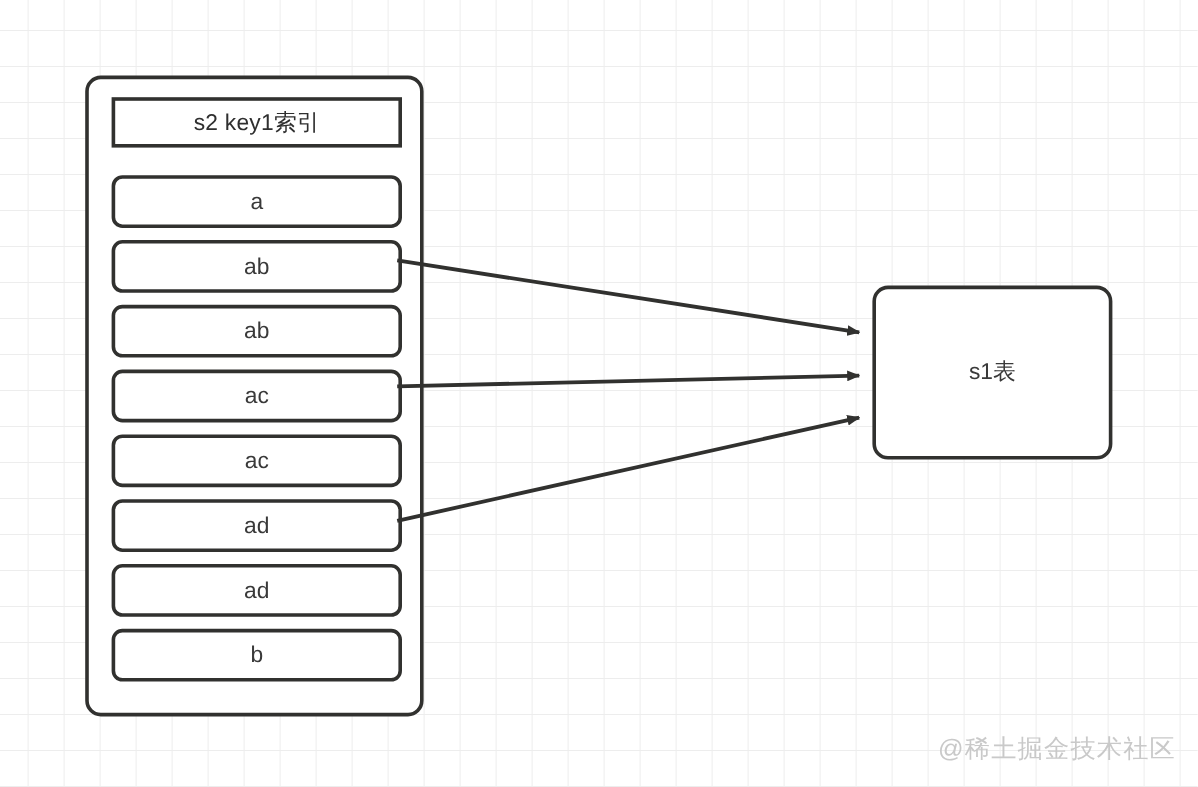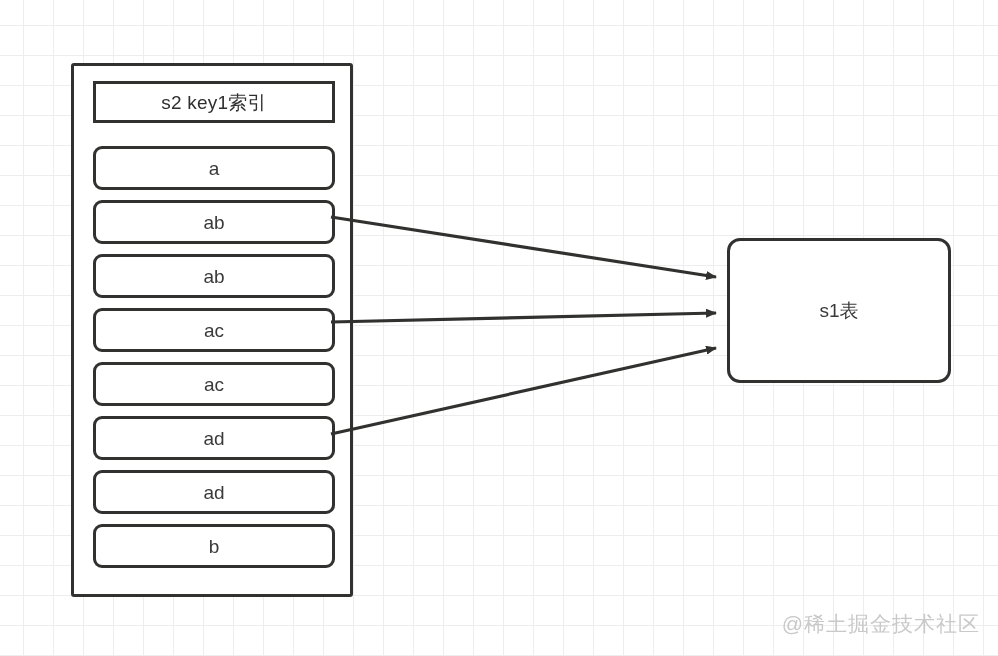--- a/index.html
+++ b/index.html
@@ -30,21 +30,21 @@
 
   
   #index-container {
     position: absolute;
     left: 71px;
     top: 63px;
     width: 282px;
     height: 534px;
     box-sizing: border-box;
     border: 3px solid #31312f;
-    border-radius: 3px;
+    border-radius: 13px;
     background: #ffffff;
   }
 
   #index-header {
     position: absolute;
     left: 19px;
     top: 15px;
     width: 242px;
     height: 42px;
     box-sizing: border-box;
@@ -87,21 +87,21 @@
     font-size: 19px;
     color: #3a3a3a;
     line-height: 1;
   }
 
   
   #target-box {
     position: absolute;
     left: 727px;
     top: 238px;
-    width: 224px;
+    width: 200px;
     height: 145px;
     box-sizing: border-box;
     border: 3px solid #31312f;
     border-radius: 13px;
     background: #ffffff;
     display: flex;
     align-items: center;
     justify-content: center;
   }
   #target-box .label {

